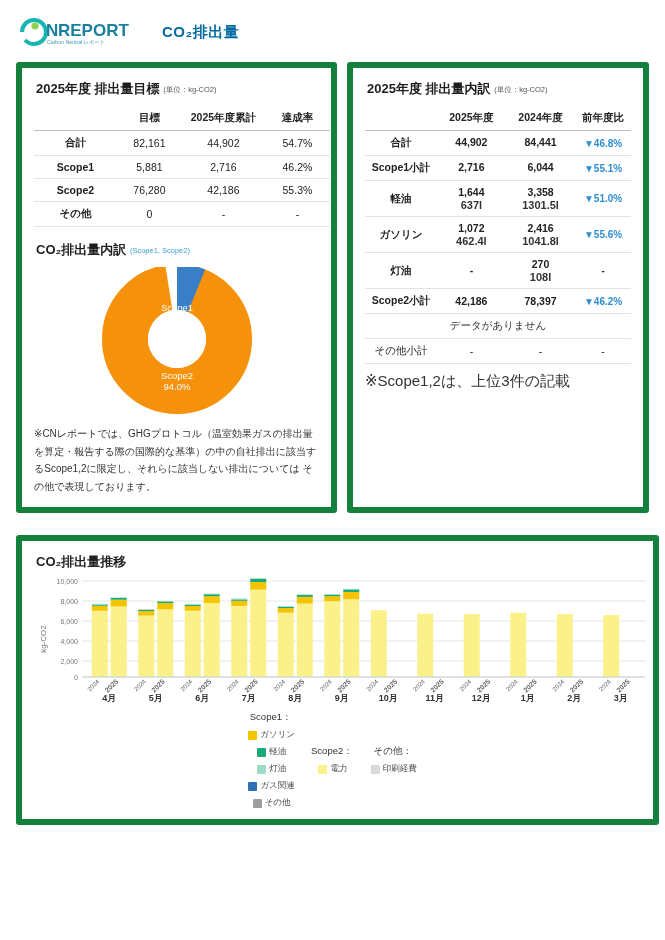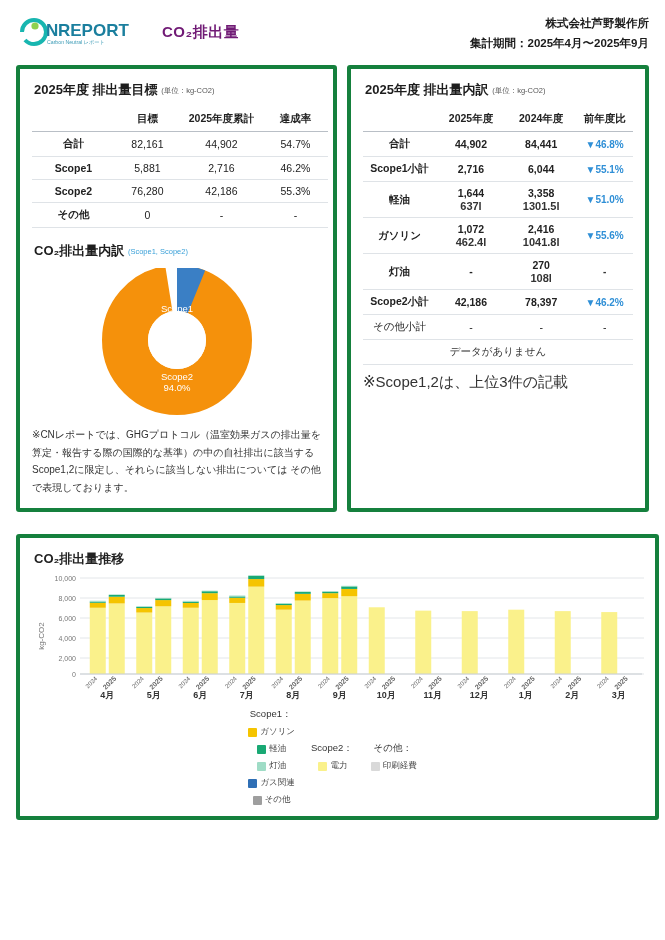--- a/index.html
+++ b/index.html
@@ -9,27 +9,27 @@
     font-family: "Liberation Sans", "DejaVu Sans", sans-serif;
   }
   body { width: 665px; height: 940px; position: relative; overflow: hidden; color: #222; }
 
   
   .page { padding: 14px 16px 0 16px; }
   .header { display: flex; align-items: flex-start; justify-content: space-between; }
   .header-left { display: flex; align-items: center; gap: 18px; }
   .logo { display: flex; align-items: center; gap: 0px; }
   .logo-svg { display: block; }
-  .report-title { font-size: 15px; font-weight: bold; letter-spacing: .5px; color: #701a75; }
+  .report-title { font-size: 15px; font-weight: bold; letter-spacing: .5px; color: #0369a1; }
   .header-right { text-align: right; font-size: 11.5px; line-height: 1.7; color: #1b1b1b; font-weight: bold; }
 
   
   .panels { display: flex; gap: 10px; margin-top: 12px; }
   .panel {
-    border: 4px solid #15803d;
+    border: 6px solid #15803d;
     border-radius: 3px;
     background: #fff;
     padding: 10px 12px 12px 12px;
   }
   .panel-left { width: 321px; }
   .panel-right { width: 312px; }
   .panel-h {
     font-size: 13px; font-weight: bold; color: #1d1d1d; margin: 2px 0 8px 2px;
   }
   .panel-h .unit { font-size: 7.5px; font-weight: normal; color: #555; vertical-align: 1px; }
@@ -88,24 +88,20 @@
           <path d="M6 18 a12 12 0 1 1 12 12" fill="none" stroke="#18b6b0" stroke-width="4"></path>
           <path d="M18 30 a12 12 0 0 1 -9 -4" fill="none" stroke="#18b6b0" stroke-width="4"></path>
           <circle cx="19" cy="12" r="3.6" fill="#8fd14f"></circle>
           <text x="30" y="22" font-family="Liberation Sans, sans-serif" font-size="17" font-weight="bold" fill="#1b7f9e">N</text>
           <text x="42" y="22" font-family="Liberation Sans, sans-serif" font-size="17" font-weight="bold" fill="#1b7f9e">REPORT</text>
           <text x="31" y="30" font-family="Liberation Sans, sans-serif" font-size="5.2" fill="#3a9ab5">Carbon Neutral レポート</text>
         </svg>
       </div>
       <div class="report-title">CO₂排出量</div>
     </div>
-    <div class="header-right">
-      <div>株式会社芦野製作所</div>
-      <div>集計期間：2025年4月〜2025年9月</div>
-    </div>
   </div>
 
   <div class="panels">
 
     <div class="panel panel-left">
 
       <div class="panel-h">
         <span>2025年度 排出量目標</span>
         <span class="unit">(単位：kg-CO2)</span>
       </div>
@@ -244,27 +240,27 @@
             <td class="lbl">Scope2小計</td>
             <td>
                 <div class="num">42,186</div>
               </td>
             <td>
                 <div class="num">78,397</div>
               </td>
             <td class="rate">▼46.2%</td>
           </tr>
           <tr>
+            <td class="nodata" colspan="4">データがありません</td>
+          </tr>
+          <tr>
             <td>その他小計</td>
             <td>-</td>
             <td>-</td>
             <td>-</td>
-          </tr>
-          <tr>
-            <td class="nodata" colspan="4">データがありません</td>
           </tr>
         </tbody>
       </table>
 
       <div class="note-small">※Scope1,2は、上位3件の記載</div>
     </div>
   </div>
 
   <div class="panel panel-wide">
     <div class="trend-title">CO₂排出量推移</div>

